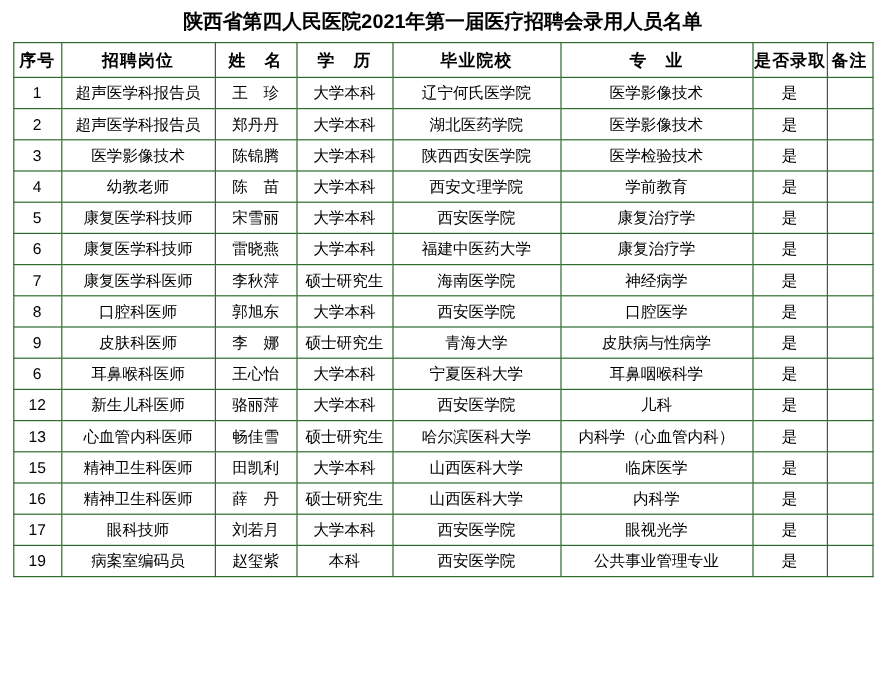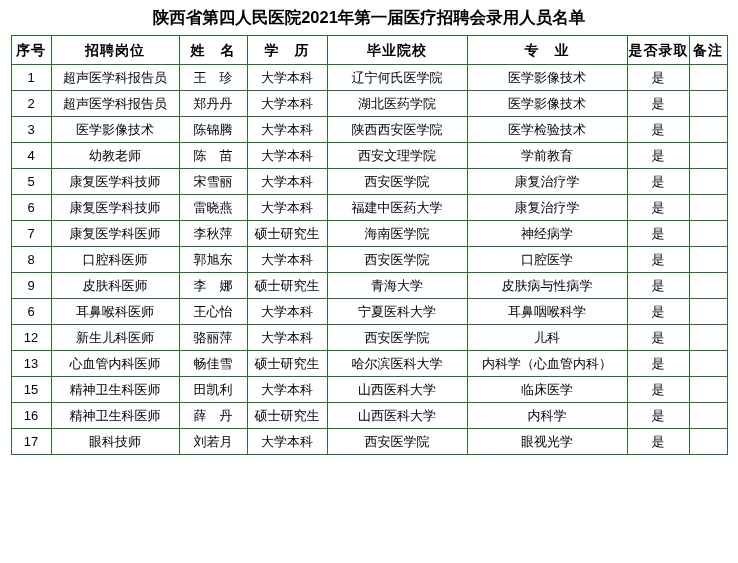--- a/index.html
+++ b/index.html
@@ -243,15 +243,25 @@
       <tr>
         <td class="idx">17</td>
         <td>眼科技师</td>
         <td class="name">刘若月</td>
         <td>大学本科</td>
         <td>西安医学院</td>
         <td>眼视光学</td>
         <td>是</td>
         <td></td>
       </tr>
+      <tr>
+        <td class="idx">19</td>
+        <td>病案室编码员</td>
+        <td class="name">赵玺紫</td>
+        <td>本科</td>
+        <td>西安医学院</td>
+        <td>公共事业管理专业</td>
+        <td>是</td>
+        <td></td>
+      </tr>
     </tbody>
   </table>
 </div>
 
 </body></html>

